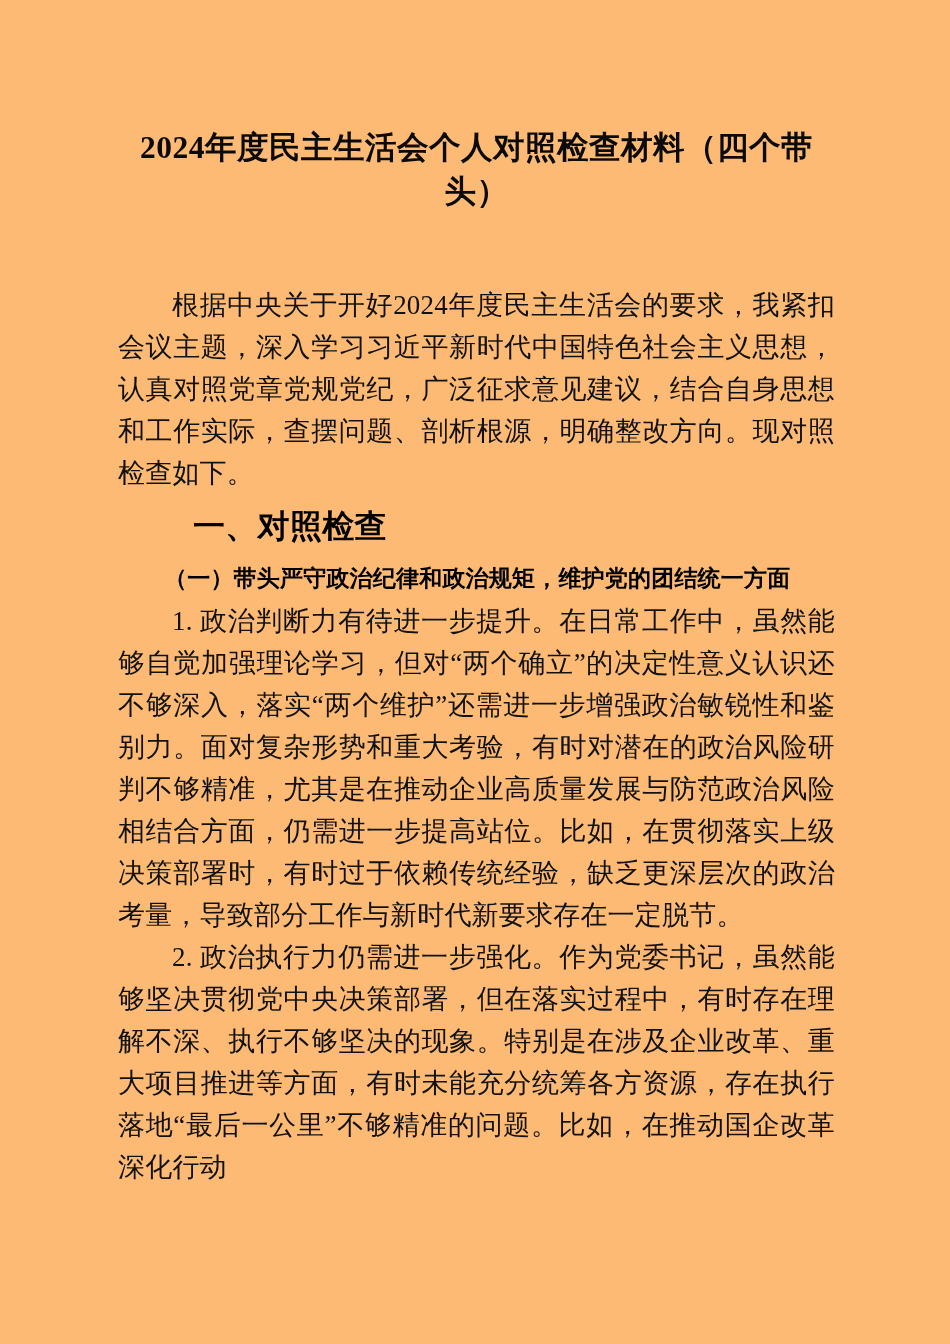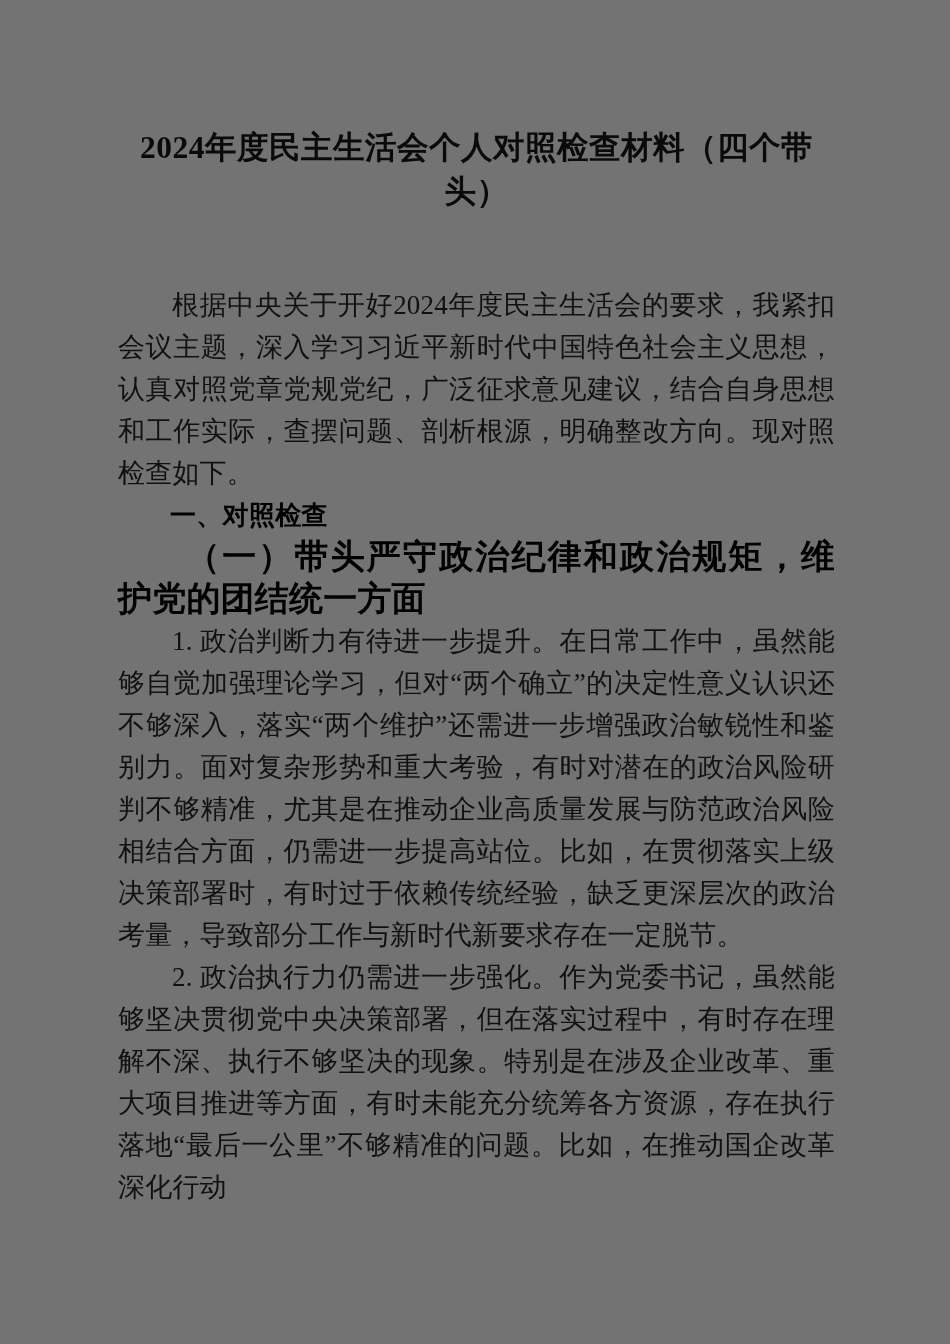--- a/index.html
+++ b/index.html
@@ -12,21 +12,21 @@
   body {
     font-family: "Liberation Serif", "DejaVu Serif", serif;
     color: #000000;
     -webkit-font-smoothing: antialiased;
   }
 
   .page {
     position: relative;
     width: 950px;
     height: 1344px;
-    background: #737373;
+    background: #fdba74;
     overflow: hidden;
     box-sizing: border-box;
   }
 
   
   .doc-title {
     margin: 0;
     padding: 0;
     font-family: "Liberation Serif", "DejaVu Serif", serif;
     font-weight: 700;
@@ -56,38 +56,38 @@
     font-size: 27px;
     line-height: 42px;
     text-align: justify;
     text-justify: inter-ideograph;
     text-indent: 2em;
     color: #111111;
     letter-spacing: 0.2px;
   }
 
   h2.section-heading {
-    margin: 0;
+    margin: 11px;
     padding: 0;
     font-family: "Liberation Sans", "DejaVu Sans", sans-serif;
     font-weight: 700;
-    font-size: 26px;
+    font-size: 32px;
     line-height: 42px;
     text-indent: 2em;
     text-align: left;
     color: #000000;
     letter-spacing: 0.3px;
   }
 
   h3.sub-heading {
     margin: 0;
     padding: 0;
     font-family: "Liberation Serif", "DejaVu Serif", serif;
     font-weight: 700;
-    font-size: 34px;
+    font-size: 23px;
     line-height: 42px;
     text-indent: 2em;
     text-align: justify;
     text-justify: inter-ideograph;
     color: #000000;
     letter-spacing: 0.2px;
   }
 
   
   .clipped {

